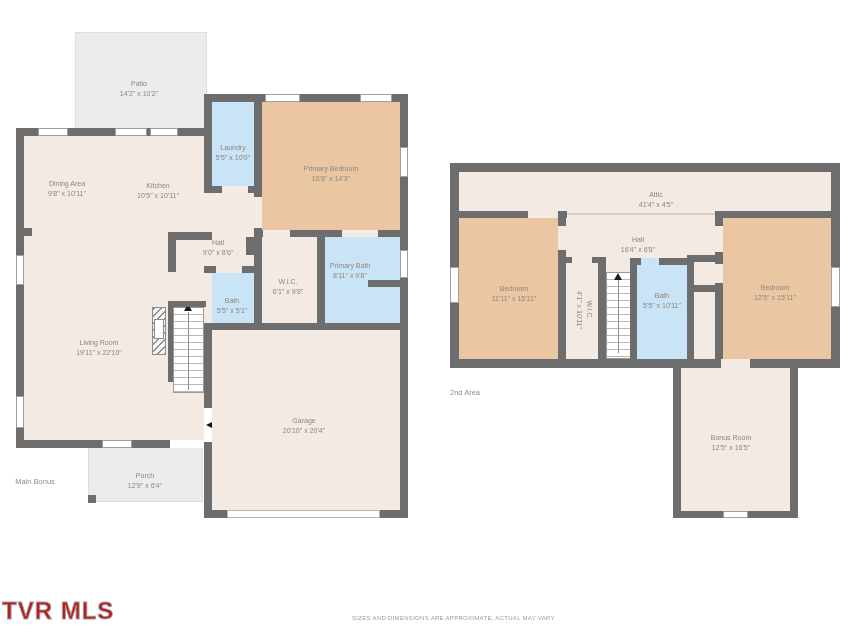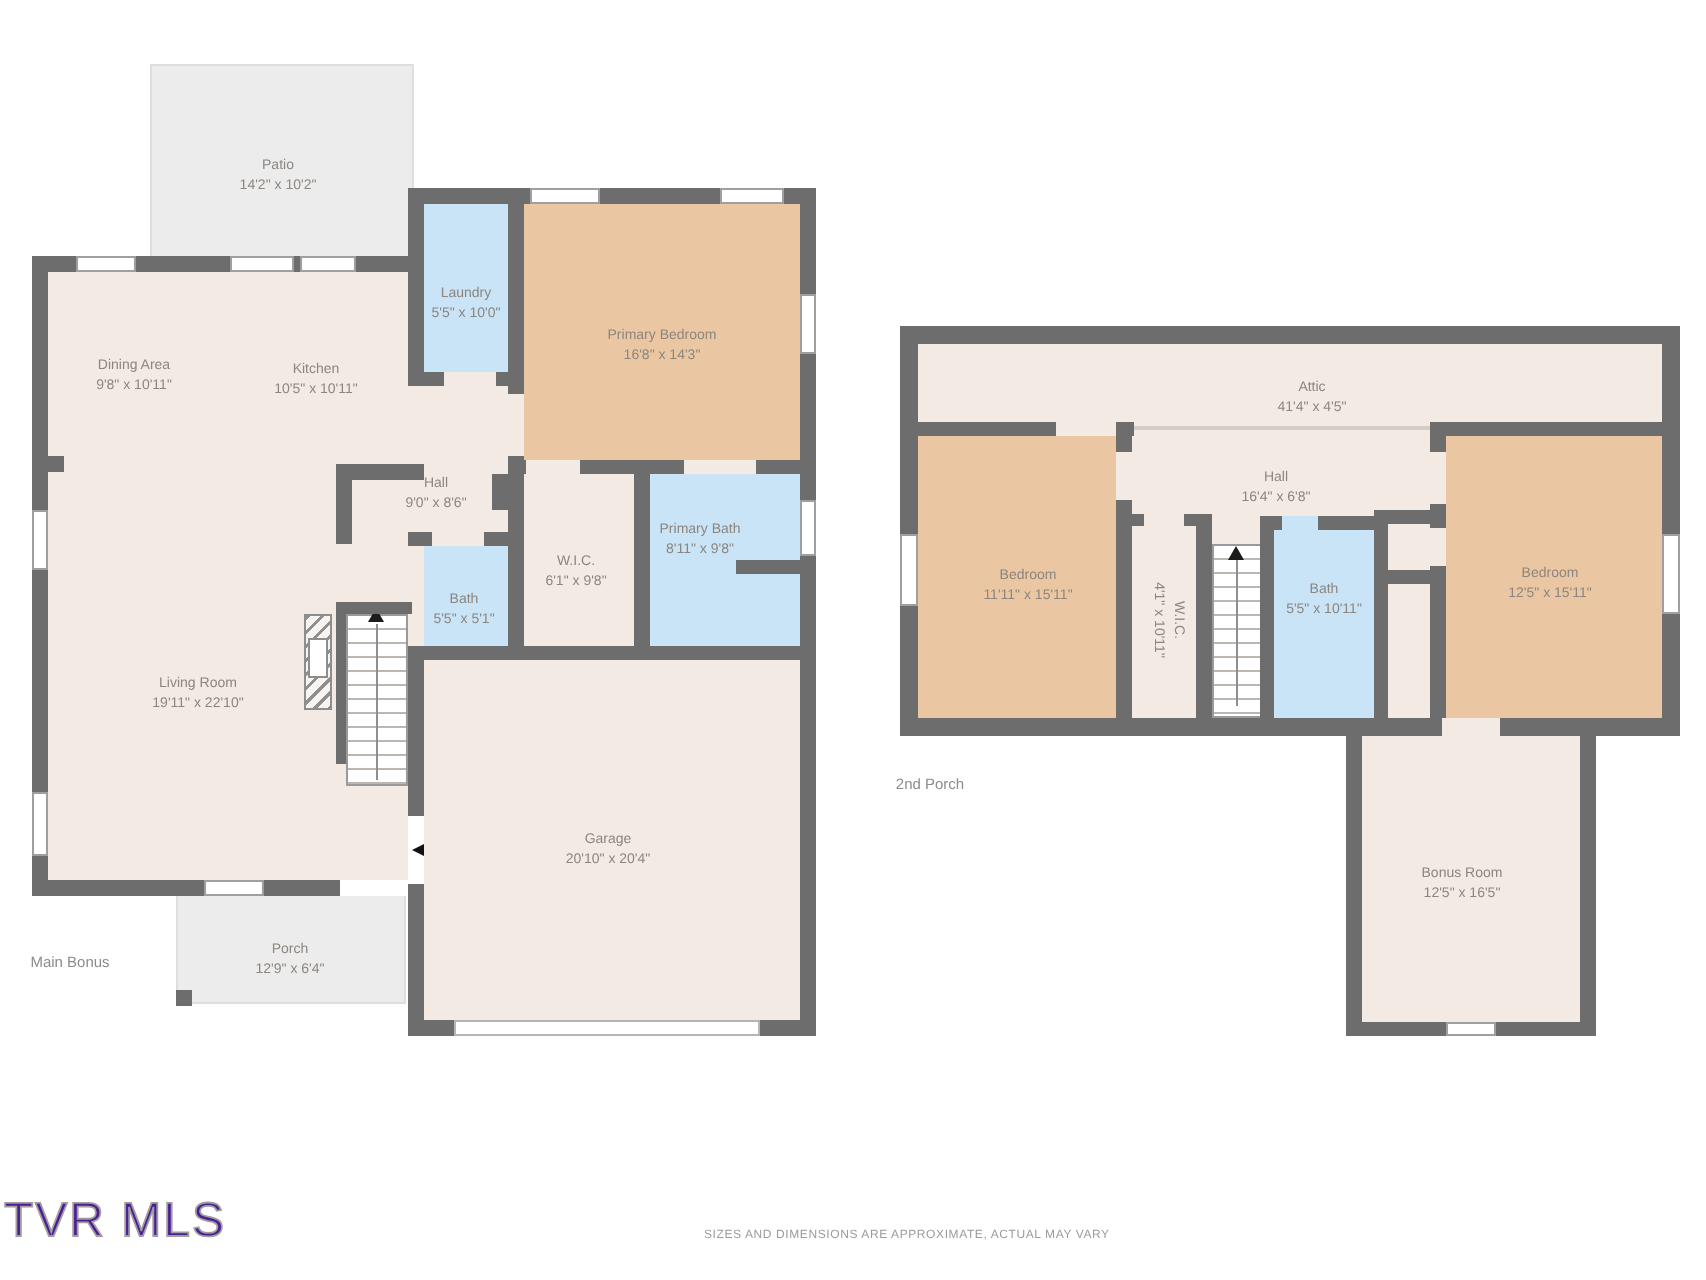--- a/index.html
+++ b/index.html
@@ -42,22 +42,22 @@
   }
   .rlabel .rname{font-size:7px;}
   .rlabel .rdims{font-size:7px;}
   .rlabel.rot{transform:translate(-50%,-50%) rotate(90deg);}
   .lvl{
     position:absolute;transform:translate(-50%,-50%);
     font-size:7.5px;color:#8c8c8c;white-space:nowrap;
   }
   .watermark{
     position:absolute;left:2px;top:597px;
-    font-size:24px;font-weight:normal;letter-spacing:1px;
-    color:#4c1d95;-webkit-text-stroke:0.9px #9e9e9e;
+    font-size:24px;font-weight:bold;letter-spacing:1px;
+    color:#b91c1c;-webkit-text-stroke:0.9px #9e9e9e;
     white-space:nowrap;
   }
   .disclaimer{
     position:absolute;left:352px;top:615px;
     font-size:6px;letter-spacing:0.3px;color:#9b9b9b;white-space:nowrap;
   }
 </style>
 </head>
 <body>
 
@@ -252,17 +252,17 @@
   </div>
   <div class="rlabel" style="left:775px;top:292px;">
     <div class="rname">Bedroom</div>
     <div class="rdims">12'5" x 15'11"</div>
   </div>
   <div class="rlabel" style="left:731px;top:442px;">
     <div class="rname">Bonus Room</div>
     <div class="rdims">12'5" x 16'5"</div>
   </div>
 
-  <div class="lvl" style="left:465px;top:392px;">2nd Porch</div>
+  <div class="lvl" style="left:465px;top:392px;">2nd Area</div>
 </div>
 
 <div class="watermark">TVR MLS</div>
 <div class="disclaimer">SIZES AND DIMENSIONS ARE APPROXIMATE, ACTUAL MAY VARY</div>
 
 </body></html>

